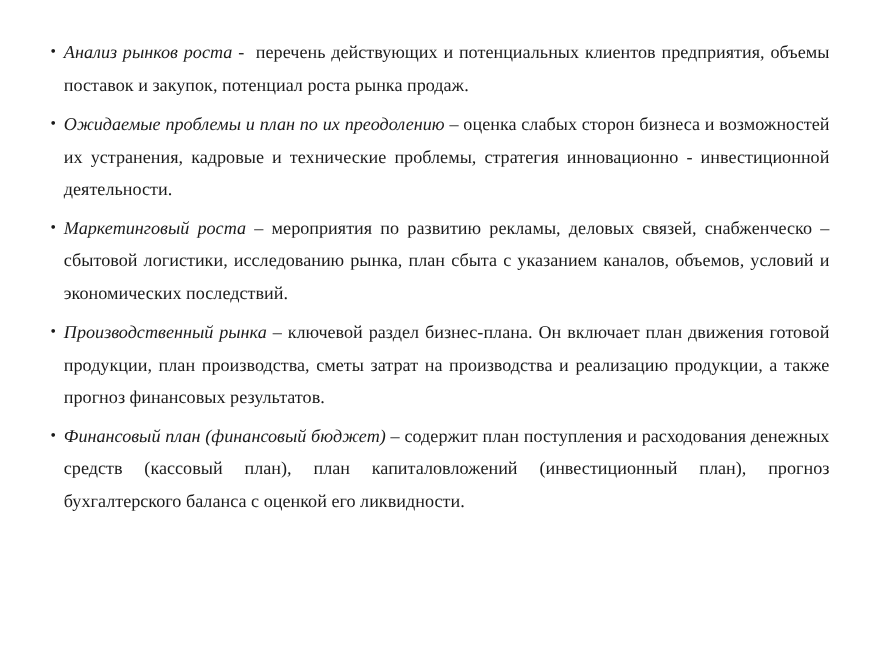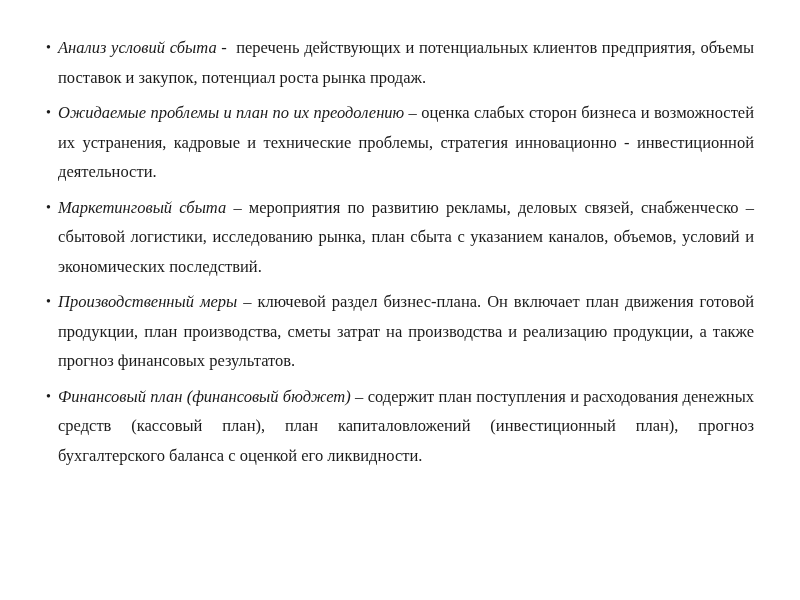--- a/index.html
+++ b/index.html
@@ -14,32 +14,32 @@
     .bullet { position: absolute; left: 0; top: 0; font-size: 14px; }
     .term { font-style: italic; }
   </style>
 </head>
 <body>
 
 <div class="slide">
   <ul class="list">
     <li class="item">
       <span class="bullet">•</span>
-      <span class="term">Анализ условий сбыта</span><span style="white-space:pre"> -  </span><span>перечень действующих и потенциальных клиентов предприятия, объемы поставок и закупок, потенциал роста рынка продаж.</span>
+      <span class="term">Анализ рынков роста</span><span style="white-space:pre"> -  </span><span>перечень действующих и потенциальных клиентов предприятия, объемы поставок и закупок, потенциал роста рынка продаж.</span>
     </li>
     <li class="item">
       <span class="bullet">•</span>
       <span class="term">Ожидаемые проблемы и план по их преодолению</span><span style="white-space:pre"> – </span><span>оценка слабых сторон бизнеса и возможностей их устранения, кадровые и технические проблемы, стратегия  инновационно - инвестиционной деятельности.</span>
     </li>
     <li class="item">
       <span class="bullet">•</span>
-      <span class="term">Маркетинговый сбыта</span><span style="white-space:pre"> – </span><span>мероприятия по развитию рекламы, деловых связей,  снабженческо – сбытовой логистики, исследованию рынка, план сбыта с указанием каналов, объемов, условий и экономических последствий.</span>
+      <span class="term">Маркетинговый роста</span><span style="white-space:pre"> – </span><span>мероприятия по развитию рекламы, деловых связей,  снабженческо – сбытовой логистики, исследованию рынка, план сбыта с указанием каналов, объемов, условий и экономических последствий.</span>
     </li>
     <li class="item">
       <span class="bullet">•</span>
-      <span class="term">Производственный меры</span><span style="white-space:pre"> – </span><span>ключевой раздел бизнес-плана. Он включает план движения готовой продукции, план производства, сметы затрат на производства и реализацию продукции, а также прогноз финансовых результатов.</span>
+      <span class="term">Производственный рынка</span><span style="white-space:pre"> – </span><span>ключевой раздел бизнес-плана. Он включает план движения готовой продукции, план производства, сметы затрат на производства и реализацию продукции, а также прогноз финансовых результатов.</span>
     </li>
     <li class="item">
       <span class="bullet">•</span>
       <span class="term">Финансовый план (финансовый бюджет)</span><span style="white-space:pre"> – </span><span>содержит план поступления и расходования денежных средств (кассовый план), план капиталовложений (инвестиционный план), прогноз бухгалтерского баланса с оценкой его ликвидности.</span>
     </li>
   </ul>
 </div>
 
 </body></html>

